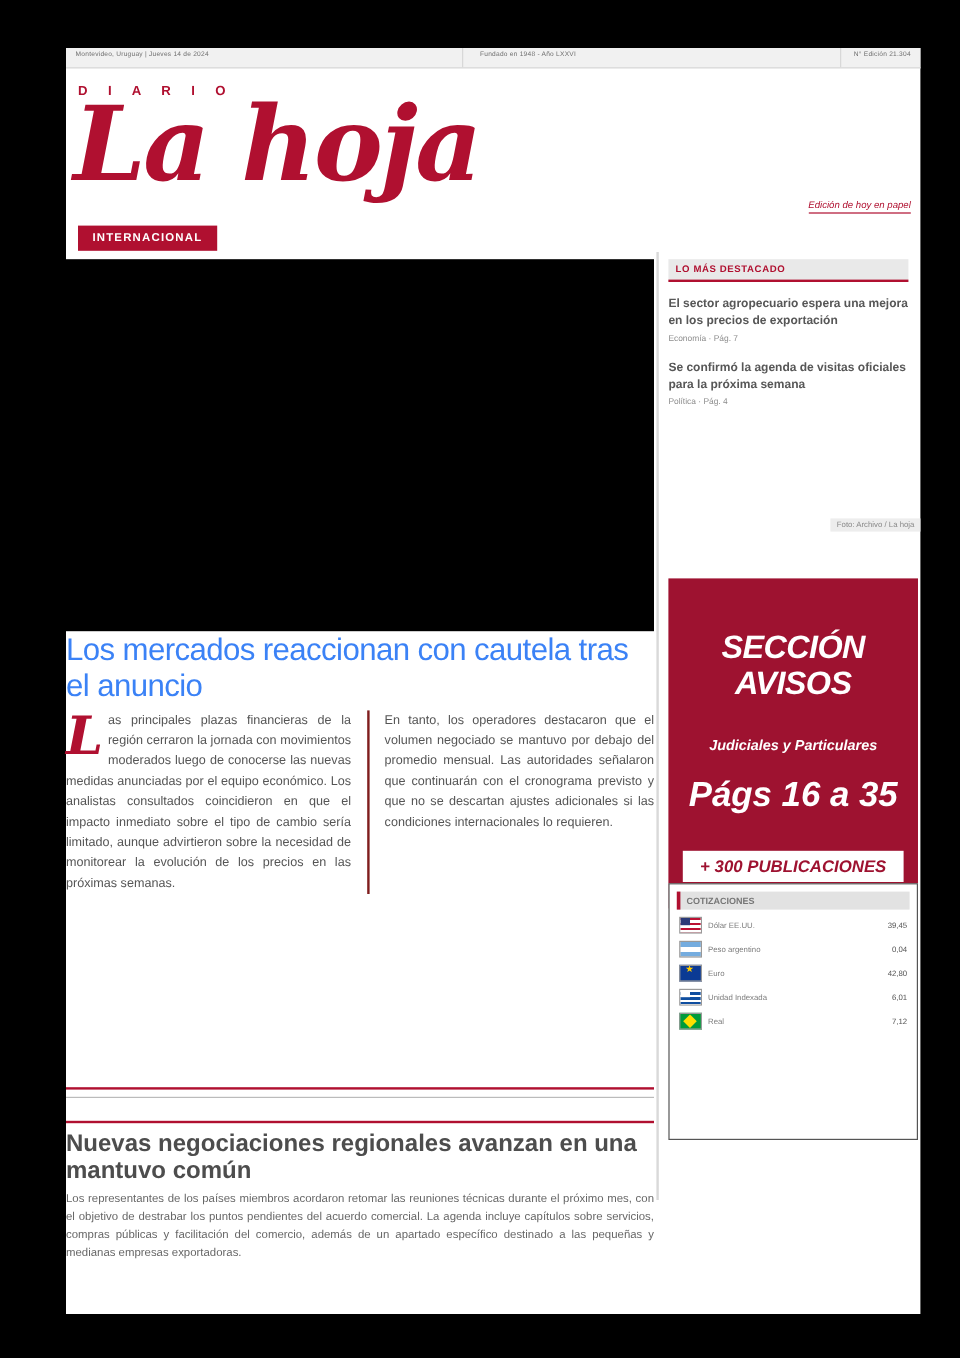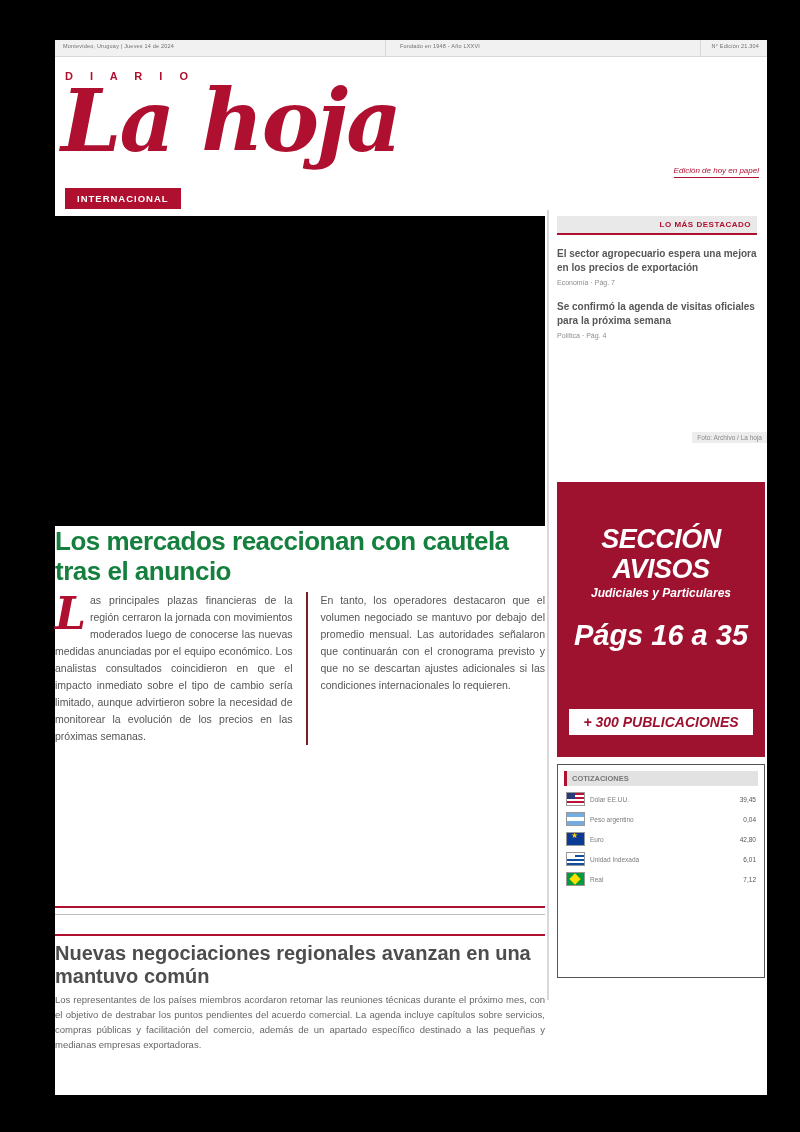--- a/index.html
+++ b/index.html
@@ -107,22 +107,22 @@
     left: 0; top: 176px;
     width: 490px;
     height: 310px;
     background: #000;
   }
 
   
   .left-col { position: absolute; left: 0; top: 486px; width: 490px; }
   .overline {
     font-size: 26px;
-    font-weight: bold;
-    color: #15803d;
+    font-weight: normal;
+    color: #3b82f6;
     line-height: 30px;
     letter-spacing: -.5px;
   }
   .headline-wrap { display: flex; margin-top: 6px; }
   .hl-col { width: 238px; }
   .hl-col.right { margin-left: 14px; border-left: 2px solid #7f1d1d; padding-left: 12px; width: 225px; }
   .dropcap {
     float: left;
     font-family: "DejaVu Serif", serif;
     font-style: italic;
@@ -163,21 +163,20 @@
   .right-col { position: absolute; left: 502px; top: 176px; width: 200px; }
 
   .rc-head {
     background: #e9e9e9;
     border-bottom: 2px solid #b01030;
     padding: 4px 6px;
     font-size: 8px;
     font-weight: bold;
     color: #b01030;
     letter-spacing: .5px;
-    text-align: right;
   }
   .rc-item { margin-top: 12px; }
   .rc-item-title {
     font-size: 10px;
     font-weight: bold;
     color: #575757;
     line-height: 14px;
   }
   .rc-item-sub {
     font-size: 7px;
@@ -201,21 +200,21 @@
     font-size: 27px;
     font-style: italic;
     font-weight: bold;
     line-height: 30px;
     letter-spacing: -.5px;
   }
   .avisos .sub {
     font-size: 12px;
     font-weight: bold;
     font-style: italic;
-    margin-top: 2px;
+    margin-top: 30px;
   }
   .avisos .pages {
     font-size: 29px;
     font-weight: bold;
     font-style: italic;
     line-height: 34px;
     margin-top: 18px;
   }
   .avisos .badge {
     position: absolute;
@@ -224,21 +223,21 @@
     color: #9e1230;
     font-size: 14px;
     font-weight: bold;
     font-style: italic;
     padding: 5px 0;
   }
 
   
   .quotes {
     position: absolute;
-    left: 502px; top: 724px;
+    left: 502px; top: 696px;
     width: 206px; height: 212px;
     border: 1px solid #555;
     background: #fff;
   }
   .quotes-head {
     margin: 6px;
     background: #e2e2e2;
     border-left: 3px solid #b01030;
     font-size: 7.5px;
     font-weight: bold;

